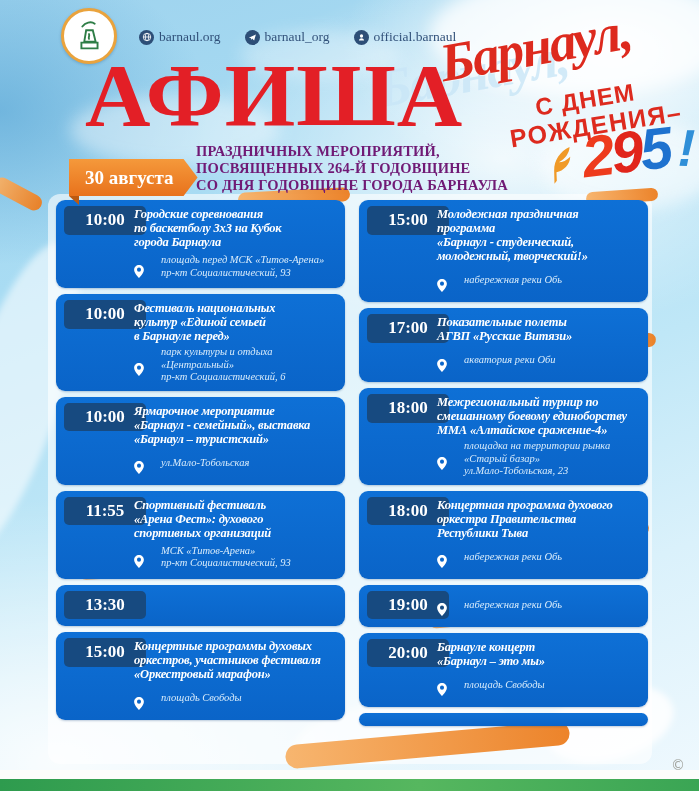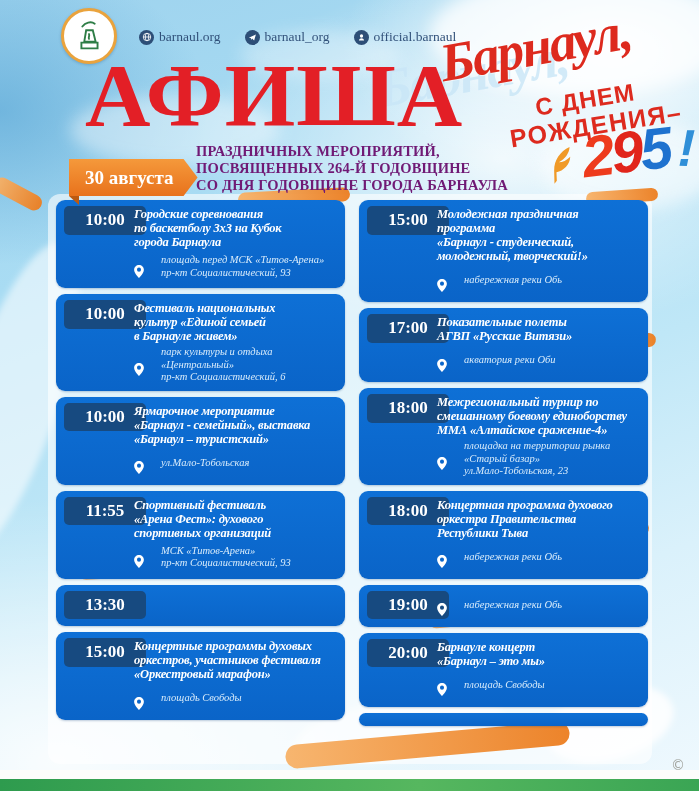--- a/index.html
+++ b/index.html
@@ -224,21 +224,21 @@
     </div>
   </article>
 
   <article class="card">
     <div class="time-col">
       <div class="time-chip">10:00</div>
     </div>
     <div class="body">
       <h3 class="ev-title">Фестиваль национальных
 культур «Единой семьей
-в Барнауле живем»</h3>
+в Барнауле перед»</h3>
       <div class="ev-loc">
         <span class="pin">
           <svg width="10" height="13" viewBox="0 0 12 16">
                   <path d="M6 0C2.7 0 0 2.6 0 5.8 0 10.2 6 16 6 16s6-5.8 6-10.2C12 2.6 9.3 0 6 0zm0 8.2a2.5 2.5 0 1 1 0-5 2.5 2.5 0 0 1 0 5z" fill="#fff"></path>
                 </svg>
         </span>
         <span class="loc-text">парк культуры и отдыха «Центральный»
 пр-кт Социалистический, 6</span>
       </div>
     </div>

